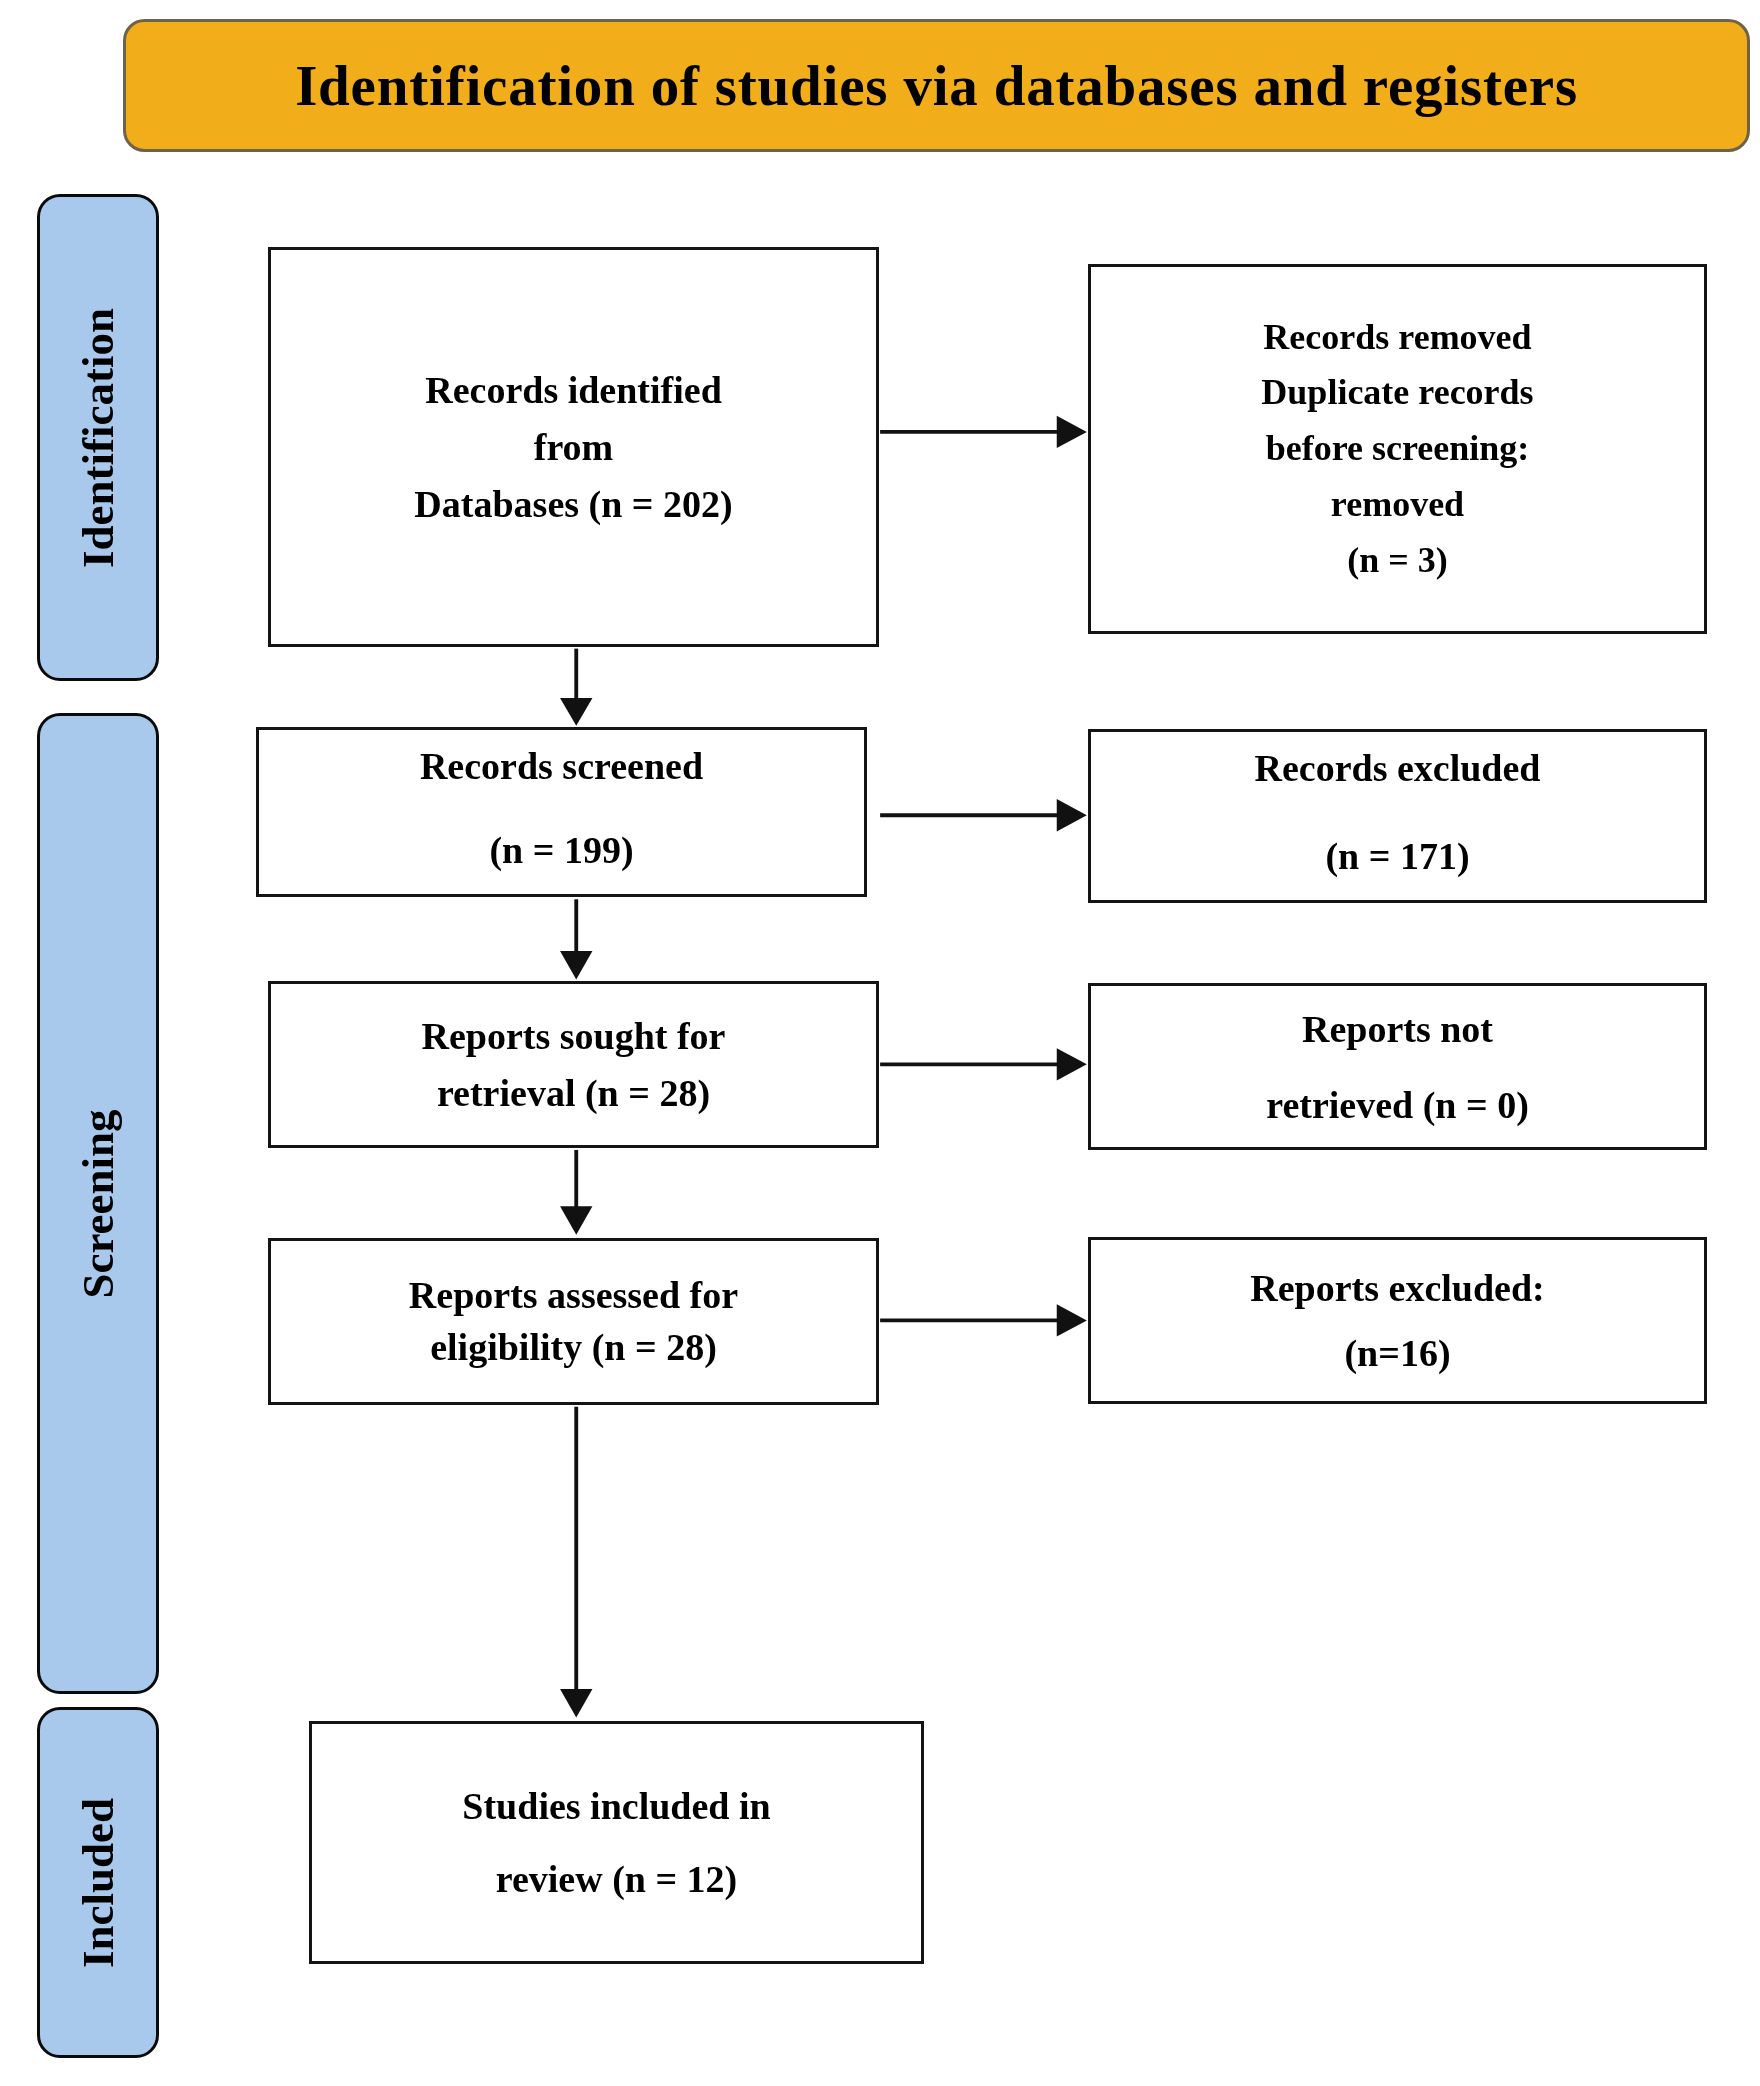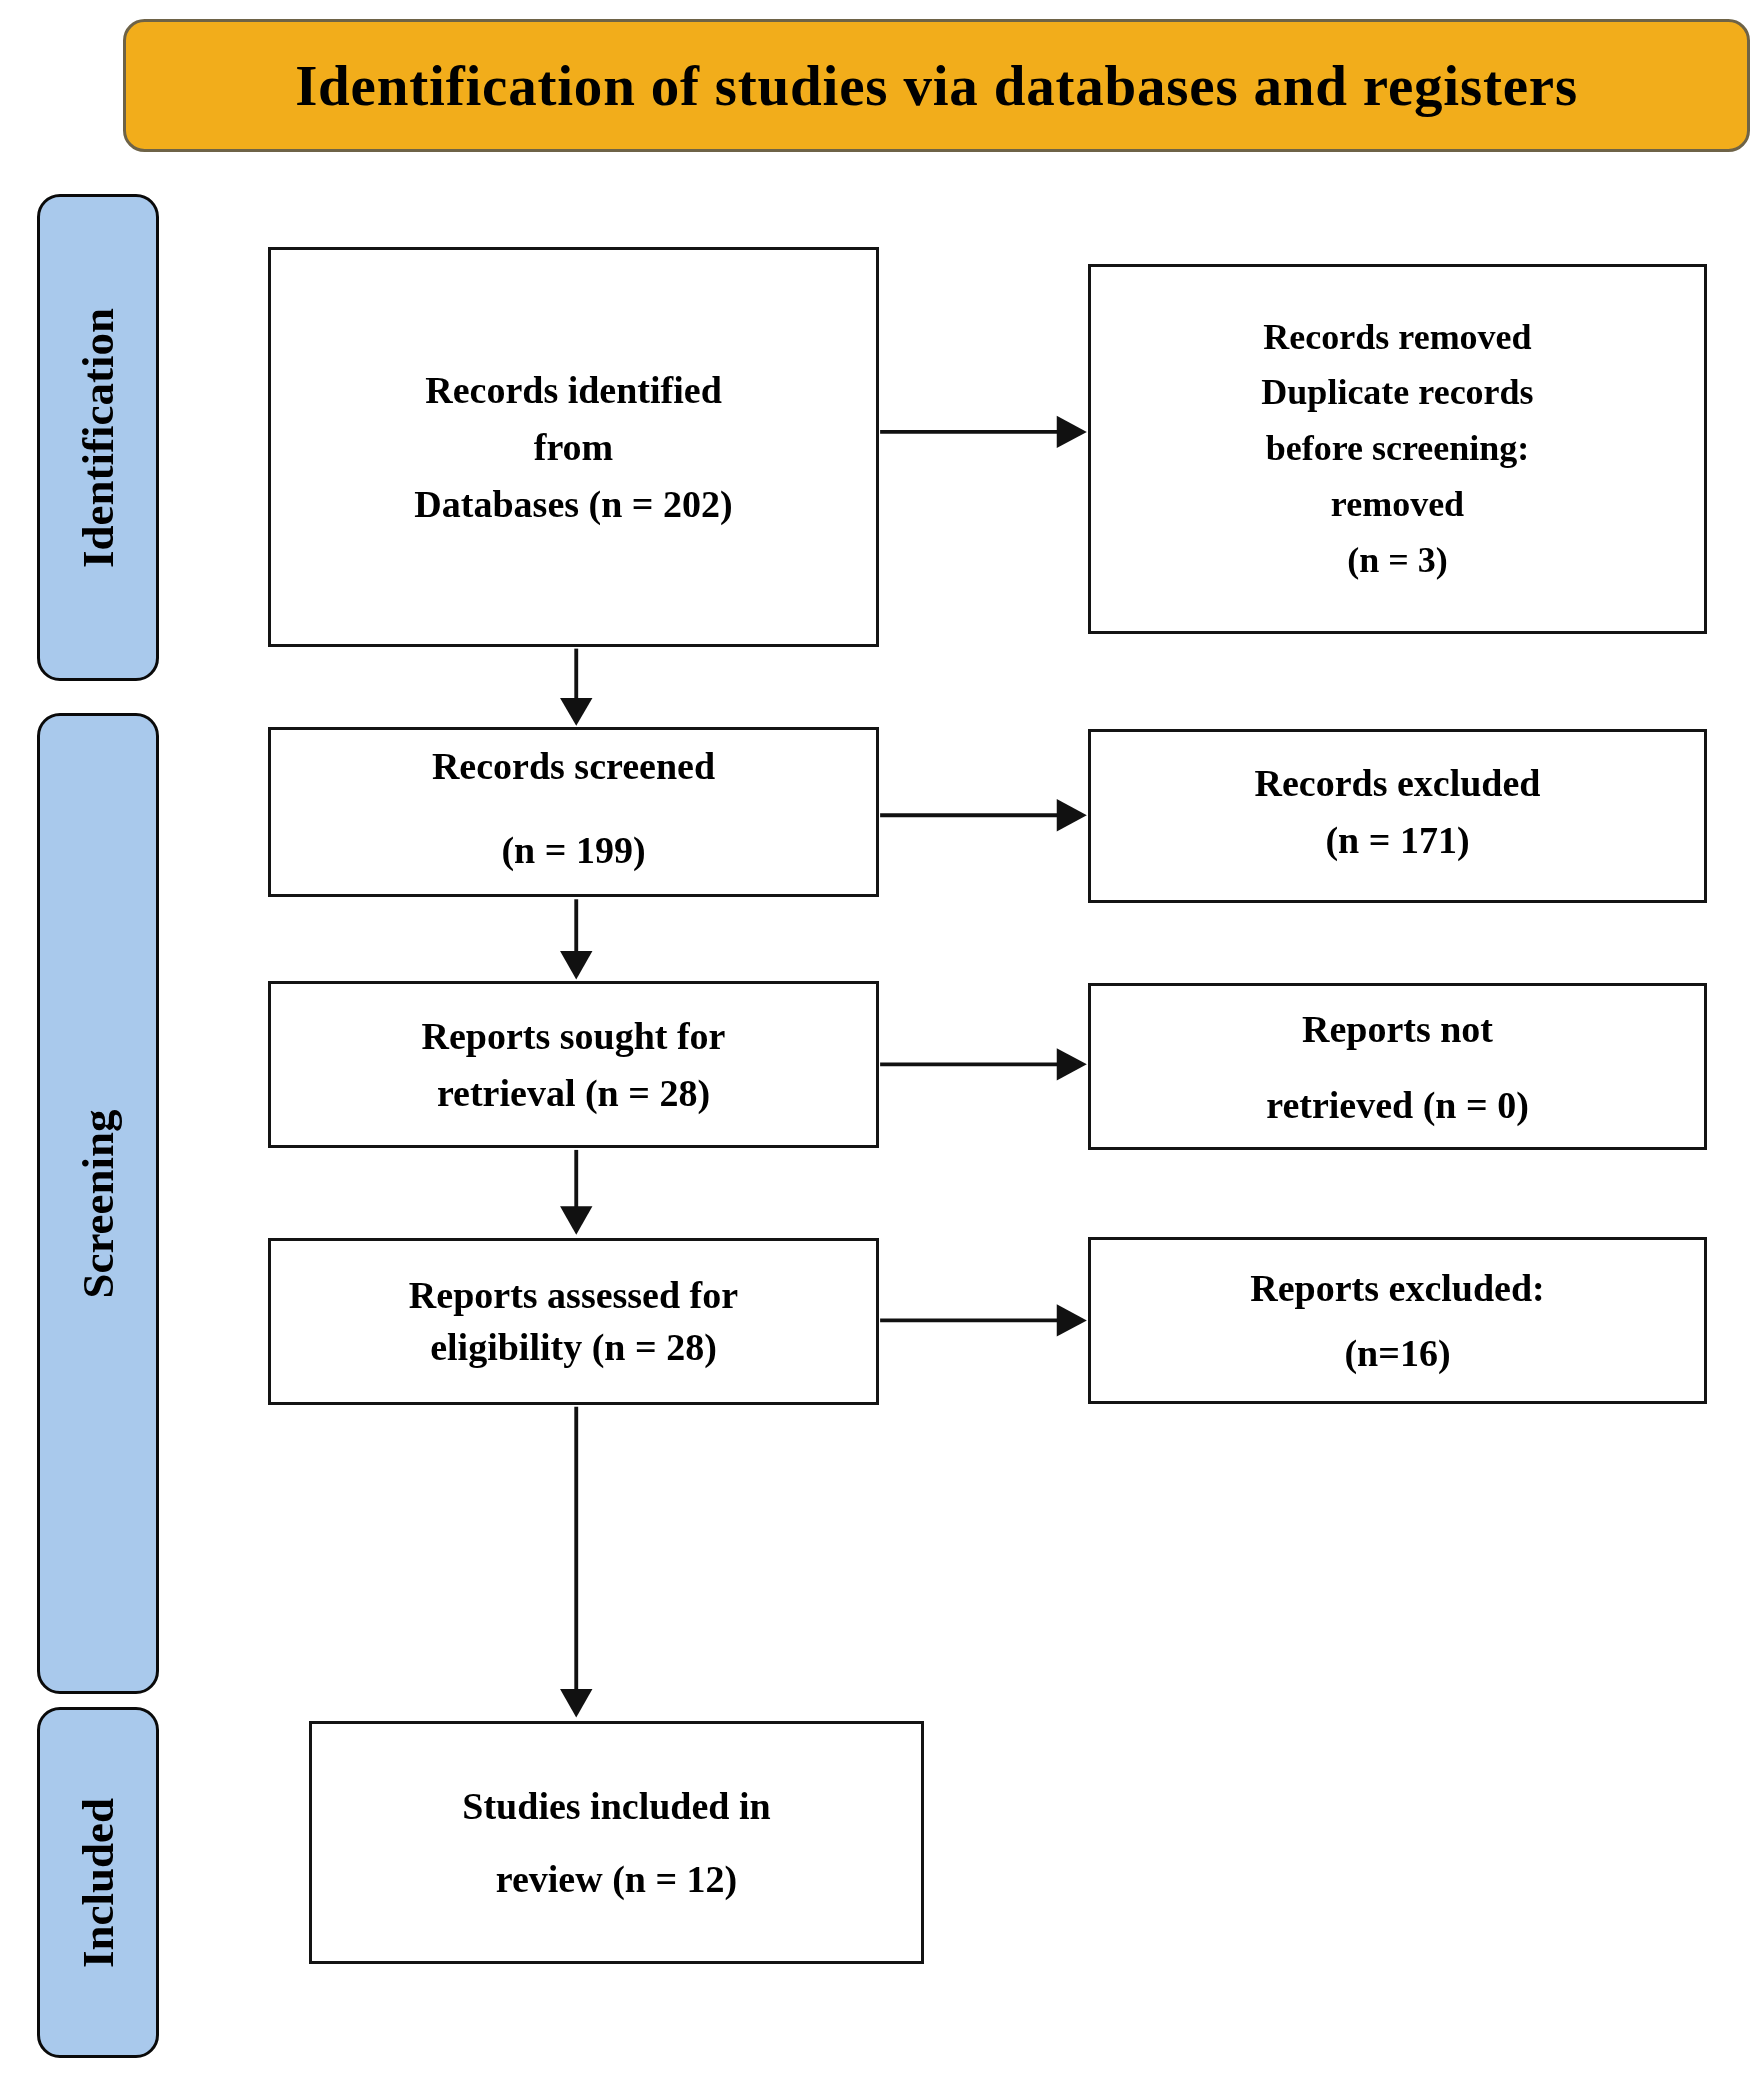--- a/index.html
+++ b/index.html
@@ -57,24 +57,24 @@
     align-items: center; justify-content: center;
     text-align: center;
     font-weight: 700;
     font-size: 38px;
     line-height: 1.5;
   }
   .box span { display: block; }
 
   .box-records-identified   { left: 268px;  top: 247px;  width: 611px; height: 400px; }
   .box-records-removed      { left: 1088px; top: 264px;  width: 619px; height: 370px; font-size: 36px; line-height: 1.55; }
-  .box-records-screened     { left: 268px;  top: 727px;  width: 611px; height: 170px;
+  .box-records-screened     { left: 256px;  top: 727px;  width: 611px; height: 170px;
                               justify-content: space-between; padding: 7.7px 6.2px 15.4px; }
   .box-records-excluded     { left: 1088px; top: 729px;  width: 619px; height: 174px;
-                              justify-content: center; padding: 7.7px 6.2px 15.4px; }
+                              justify-content: space-between; padding: 7.7px 6.2px 15.4px; }
   .box-reports-sought       { left: 268px;  top: 981px; width: 611px; height: 167px; }
   .box-reports-not-retrieved{ left: 1088px; top: 983px; width: 619px; height: 167px; line-height: 2.0; }
   .box-reports-assessed     { left: 268px;  top: 1238px; width: 611px; height: 167px; line-height: 1.35; }
   .box-reports-excluded     { left: 1088px; top: 1237px; width: 619px; height: 167px; line-height: 1.7; }
   .box-studies-included     { left: 309px;  top: 1721px; width: 615px; height: 243px; line-height: 1.9; }
 
   
   .arrows {
     position: absolute; left: 0; top: 0;
     pointer-events: none;

